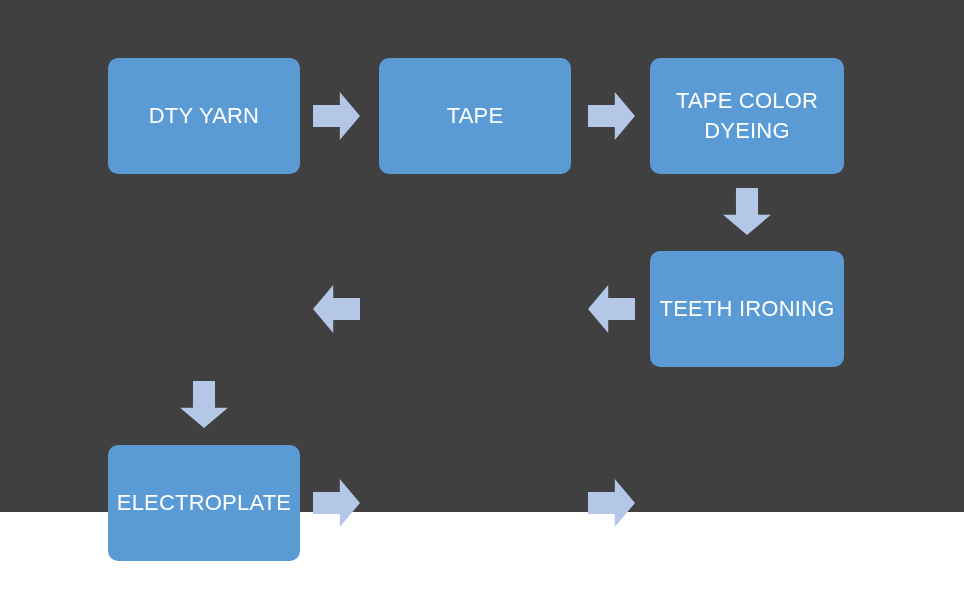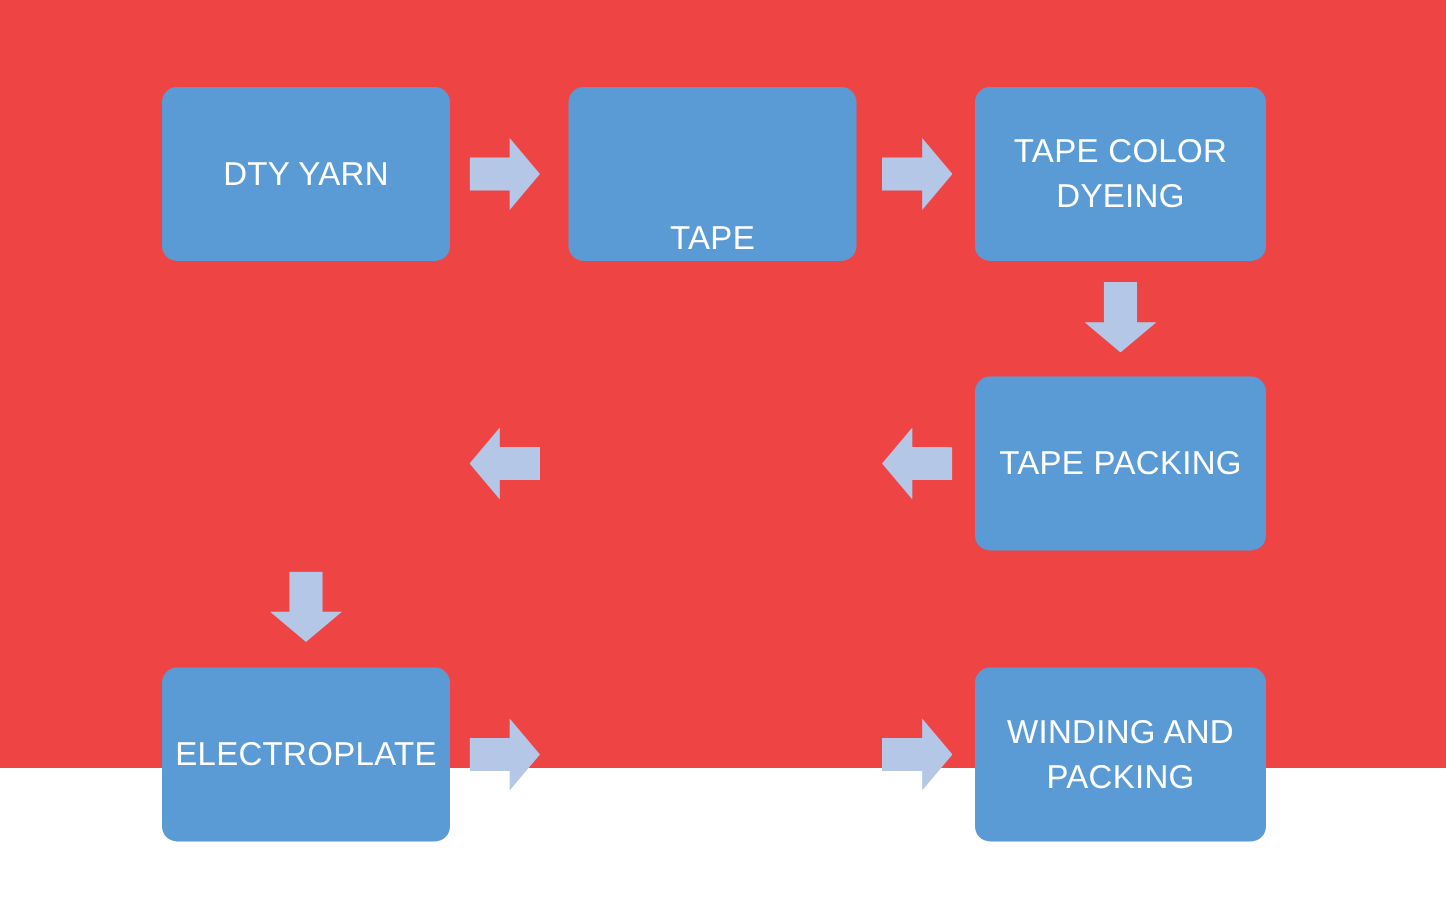--- a/index.html
+++ b/index.html
@@ -7,21 +7,21 @@
     width: 964px;
     height: 606px;
     background: #ffffff;
     font-family: "Liberation Sans", sans-serif;
     overflow: hidden;
   }
   #canvas {
     position: relative;
     width: 964px;
     height: 512px;
-    background: #ef4444;
+    background: #404040;
   }
 
   
   .node {
     position: absolute;
     background: #5B9BD5;
     border-radius: 10px;
     display: flex;
     align-items: center;
     justify-content: center;
@@ -33,21 +33,21 @@
     font-size: 22px;
     font-weight: 400;
     line-height: 1.36;
     letter-spacing: 0.2px;
     white-space: pre-line;
     padding: 0 8px;
   }
 
   
   .col-1 { left: 108px; width: 192px; }
-  .col-2 { left: 379px; width: 192px; align-items: flex-end; }
+  .col-2 { left: 379px; width: 192px; }
   .col-3 { left: 650px; width: 194px; }
   .row-1 { top: 58px;  height: 116px; }
   .row-2 { top: 251px; height: 116px; }
   .row-3 { top: 445px; height: 116px; }
 
   
   .arrow {
     position: absolute;
     background: #B4C7E7;
   }
@@ -104,32 +104,28 @@
 
   <div class="arrow arrow-down ar-down-right"></div>
 
 
   <div class="arrow arrow-left ar-r2-a"></div>
 
 
   <div class="arrow arrow-left ar-r2-b"></div>
 
   <div class="node col-3 row-2">
-    <span class="node-label">TAPE PACKING</span>
+    <span class="node-label">TEETH IRONING</span>
   </div>
 
   <div class="arrow arrow-down ar-down-left"></div>
 
   <div class="node col-1 row-3">
     <span class="node-label">ELECTROPLATE</span>
   </div>
 
   <div class="arrow arrow-right ar-r3-a"></div>
 
 
   <div class="arrow arrow-right ar-r3-b"></div>
 
-  <div class="node col-3 row-3">
-    <span class="node-label">WINDING AND
-PACKING</span>
-  </div>
 
 </div>
 
 </body></html>

